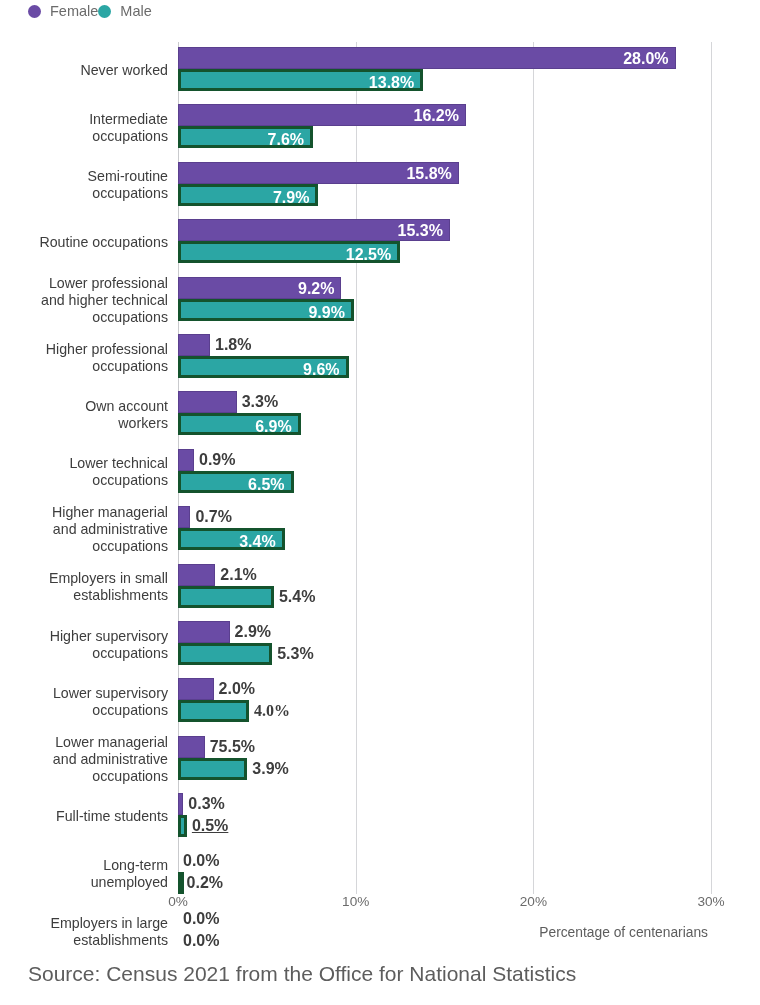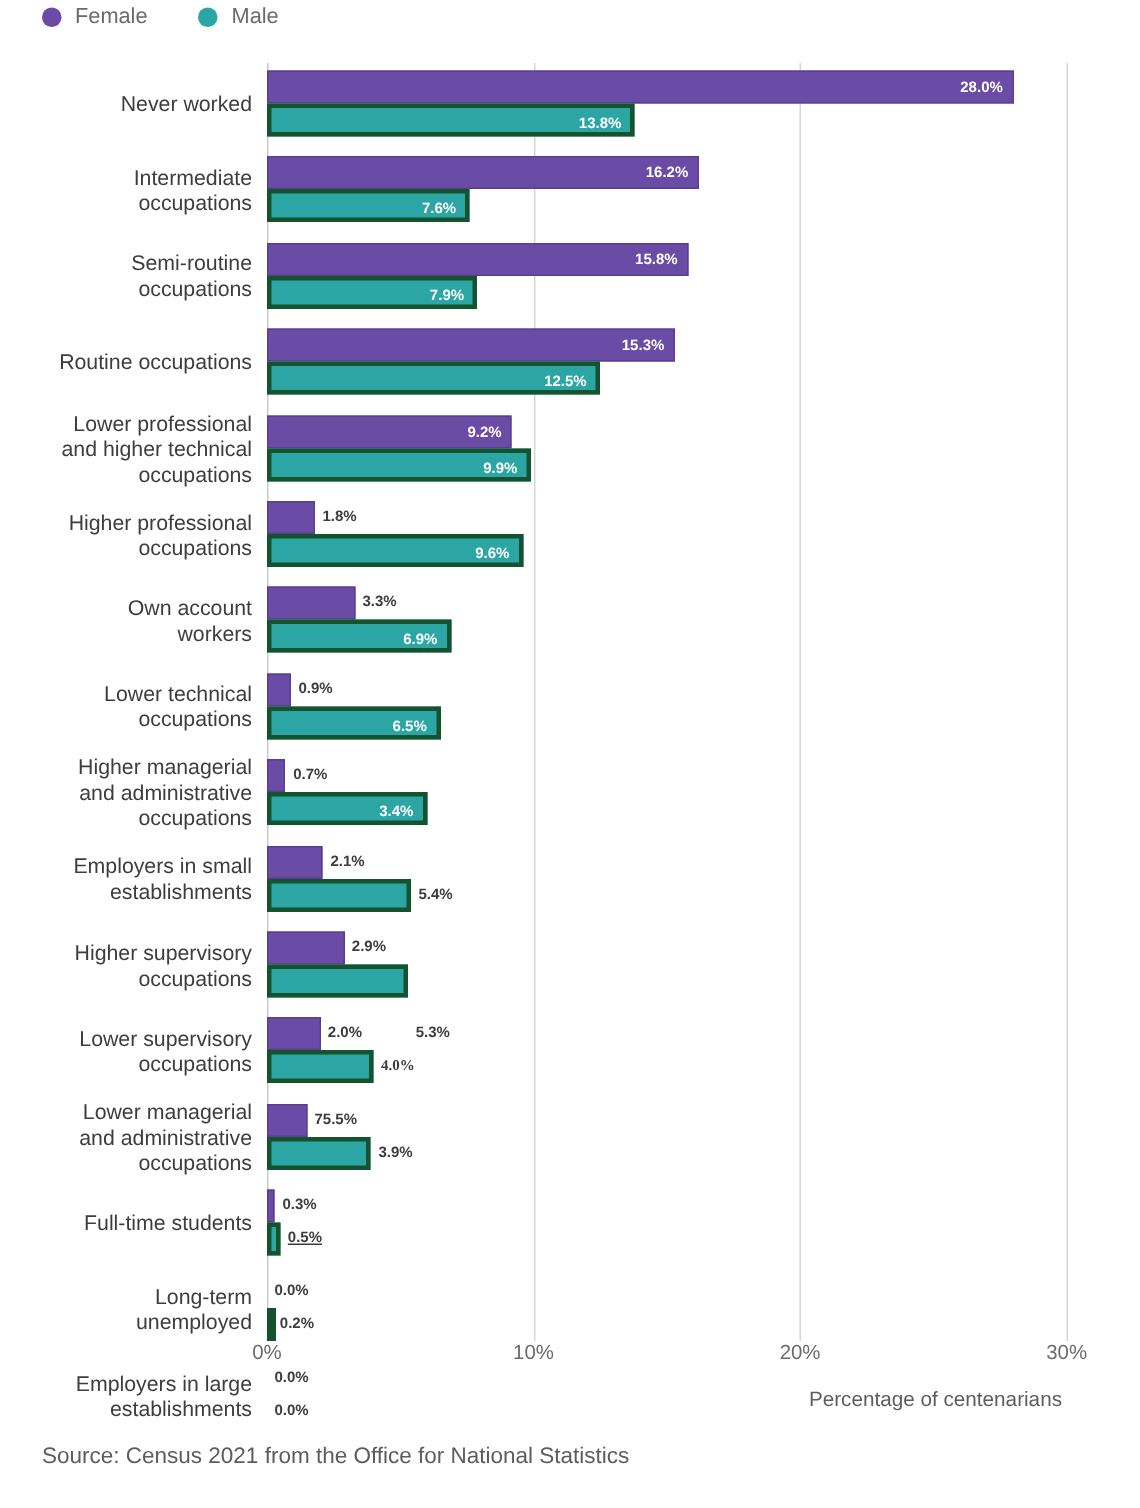--- a/index.html
+++ b/index.html
@@ -17,21 +17,20 @@
   }
 
   
   #legend {
     position: absolute;
     left: 28px;
     top: 0px;
     height: 22px;
     display: flex;
     align-items: center;
-    gap: 34px;
   }
   .legend-item {
     display: flex;
     align-items: center;
     gap: 9px;
   }
   .legend-dot {
     width: 13px;
     height: 13px;
     border-radius: 50%;
@@ -125,21 +124,21 @@
   }
   .bar.male {
     background: #2ba6a4;
     border: 3px solid #14532d;
   }
   .bar-value {
     position: absolute;
     top: 0;
     height: 22px;
     line-height: 22px;
-    font-size: 10px;
+    font-size: 16px;
     font-weight: bold;
     white-space: nowrap;
   }
   .bar-value.inside {
     color: #ffffff;
     right: 6px;
   }
   .bar-value.outside {
     color: #3d3d3d;
     left: 5px;
@@ -168,21 +167,21 @@
     font-size: 13.8px;
     color: #5d5d5d;
     white-space: nowrap;
   }
 
   
   #source {
     position: absolute;
     left: 28px;
     top: 962px;
-    font-size: 15px;
+    font-size: 21px;
     color: #5d5d5d;
     white-space: nowrap;
   }
 </style>
 </head>
 <body>
 
 <div id="legend">
     <div class="legend-item">
       <span class="legend-dot" style="background: rgb(106, 75, 165);"></span>
@@ -358,21 +357,21 @@
       </div>
       <div class="row">
         <div class="row-label">Higher supervisory
 occupations</div>
         <div class="bars">
           <div class="bar-wrap female">
             <div class="bar-value outside" style="left: 56.533px;">2.9%</div>
             <div class="bar female" style="width: 51.533px; display: block;"></div>
           </div>
           <div class="bar-wrap male">
-            <div class="bar-value outside" style="left: 99.181px; margin-top: 35px;">5.3%</div>
+            <div class="bar-value outside" style="left: 99.181px;">5.3%</div>
             <div class="bar male" style="width: 94.181px; display: block;"></div>
           </div>
         </div>
       </div>
       <div class="row">
         <div class="row-label">Lower supervisory
 occupations</div>
         <div class="bars">
           <div class="bar-wrap female">
             <div class="bar-value outside" style="left: 40.54px;">2.0%</div>

